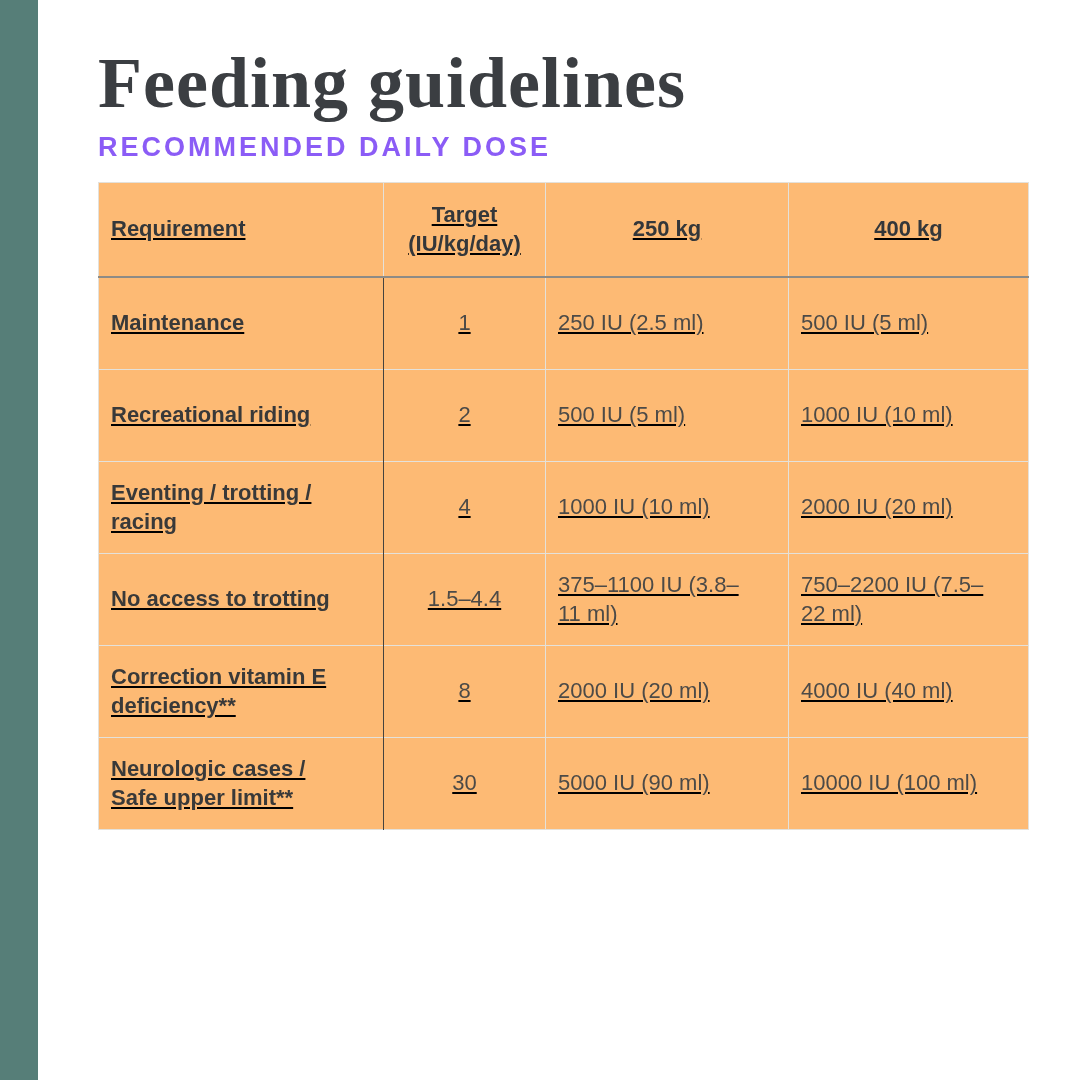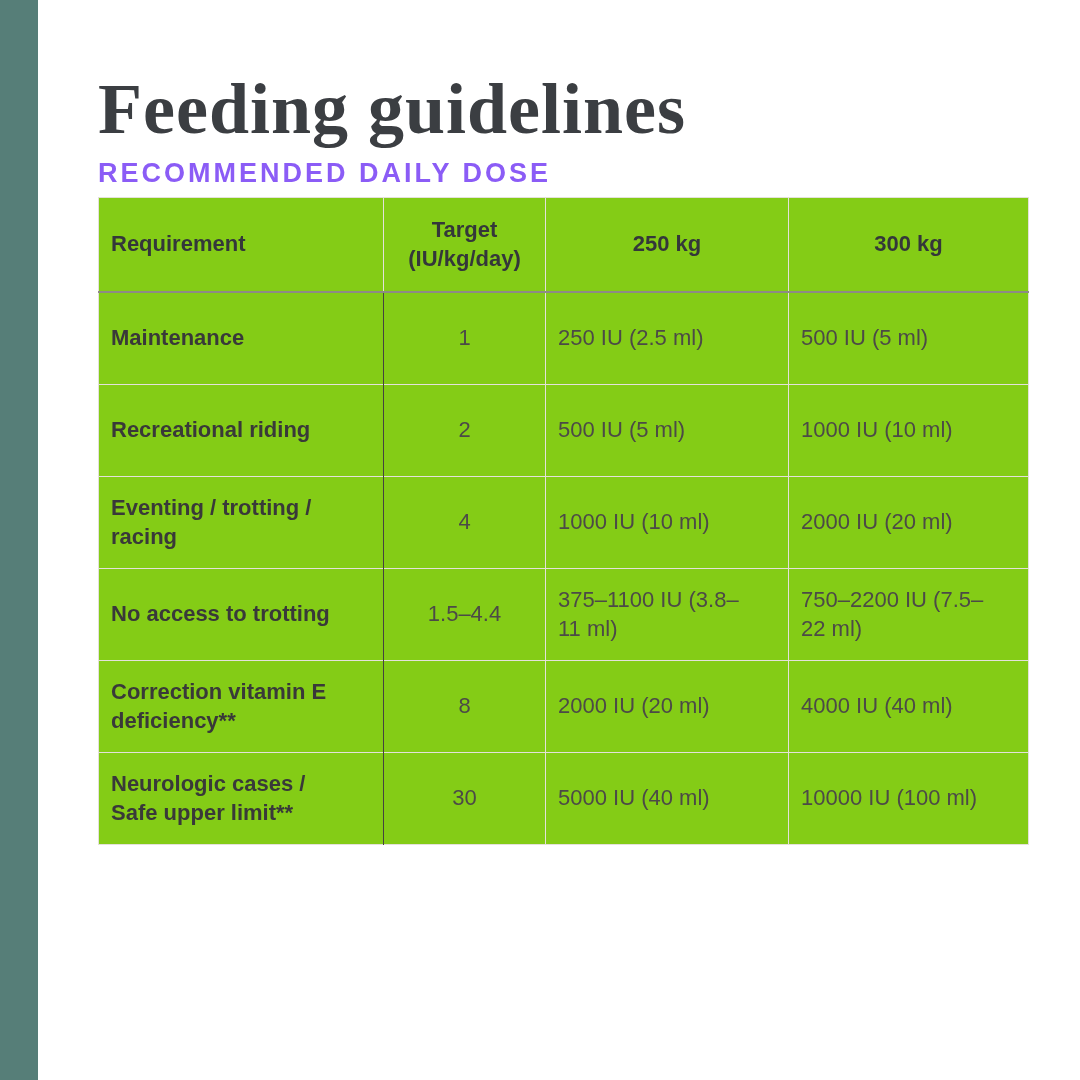--- a/index.html
+++ b/index.html
@@ -24,42 +24,43 @@
     background: #567e78;
   }
   .content {
     position: absolute;
     left: 98px;
     top: 0;
     width: 932px;
   }
   h1.title {
     margin: 0;
-    padding-top: 73px;
+    padding-top: 47px;
     font-family: "Liberation Serif", serif;
     font-weight: 700;
     font-size: 72px;
     line-height: 1.0;
     letter-spacing: 1px;
     color: #3b3e42;
   }
   .subtitle {
     margin-top: 13px;
     font-size: 27px;
     font-weight: 600;
     letter-spacing: 3px;
     color: #8b5cf6;
   }
   table.dose-table {
-    margin-top: 8px;
+    margin-top: 19px;
     border-collapse: collapse;
     table-layout: fixed;
     width: 930px;
-    background: #84cc16;
+    background: #fdba74;
     border: 1px solid #e4e1da;
+    text-decoration: underline;
   }
   .dose-table th {
     height: 77px;
     font-size: 22px;
     font-weight: 600;
     color: #34373a;
     text-align: center;
     vertical-align: middle;
     line-height: 1.3;
     padding: 8px;
@@ -107,21 +108,21 @@
         <col style="width:285px">
         <col style="width:162px">
         <col style="width:243px">
         <col style="width:240px">
       </colgroup>
       <thead>
         <tr>
           <th>Requirement</th>
           <th>Target (IU/kg/day)</th>
           <th>250 kg</th>
-          <th>300 kg</th>
+          <th>400 kg</th>
         </tr>
       </thead>
       <tbody>
         <tr>
           <td>Maintenance</td>
           <td class="target-cell">1</td>
           <td>250 IU (2.5 ml)</td>
           <td>500 IU (5 ml)</td>
         </tr>
         <tr>
@@ -144,20 +145,20 @@
         </tr>
         <tr>
           <td>Correction vitamin E deficiency**</td>
           <td class="target-cell">8</td>
           <td>2000 IU (20 ml)</td>
           <td>4000 IU (40 ml)</td>
         </tr>
         <tr>
           <td>Neurologic cases / Safe upper limit**</td>
           <td class="target-cell">30</td>
-          <td>5000 IU (40 ml)</td>
+          <td>5000 IU (90 ml)</td>
           <td>10000 IU (100 ml)</td>
         </tr>
       </tbody>
     </table>
 
   </div>
 </div>
 
 </body></html>

